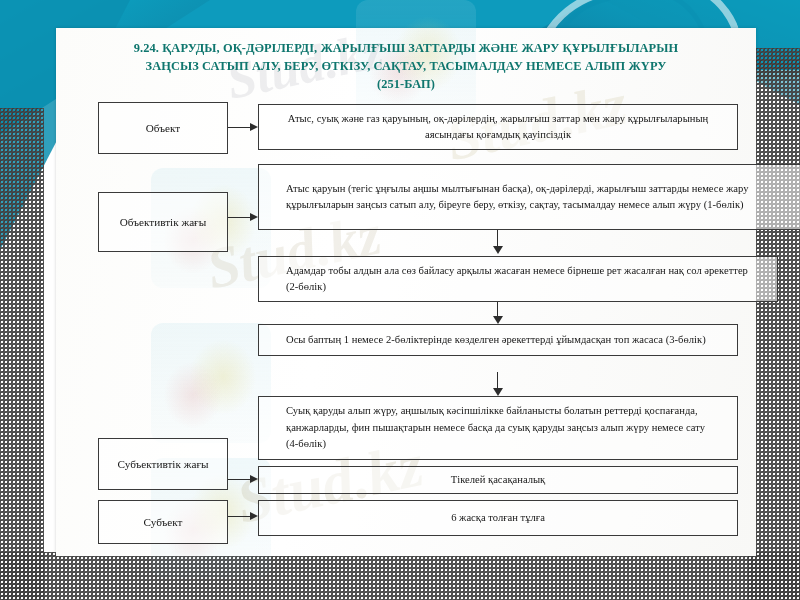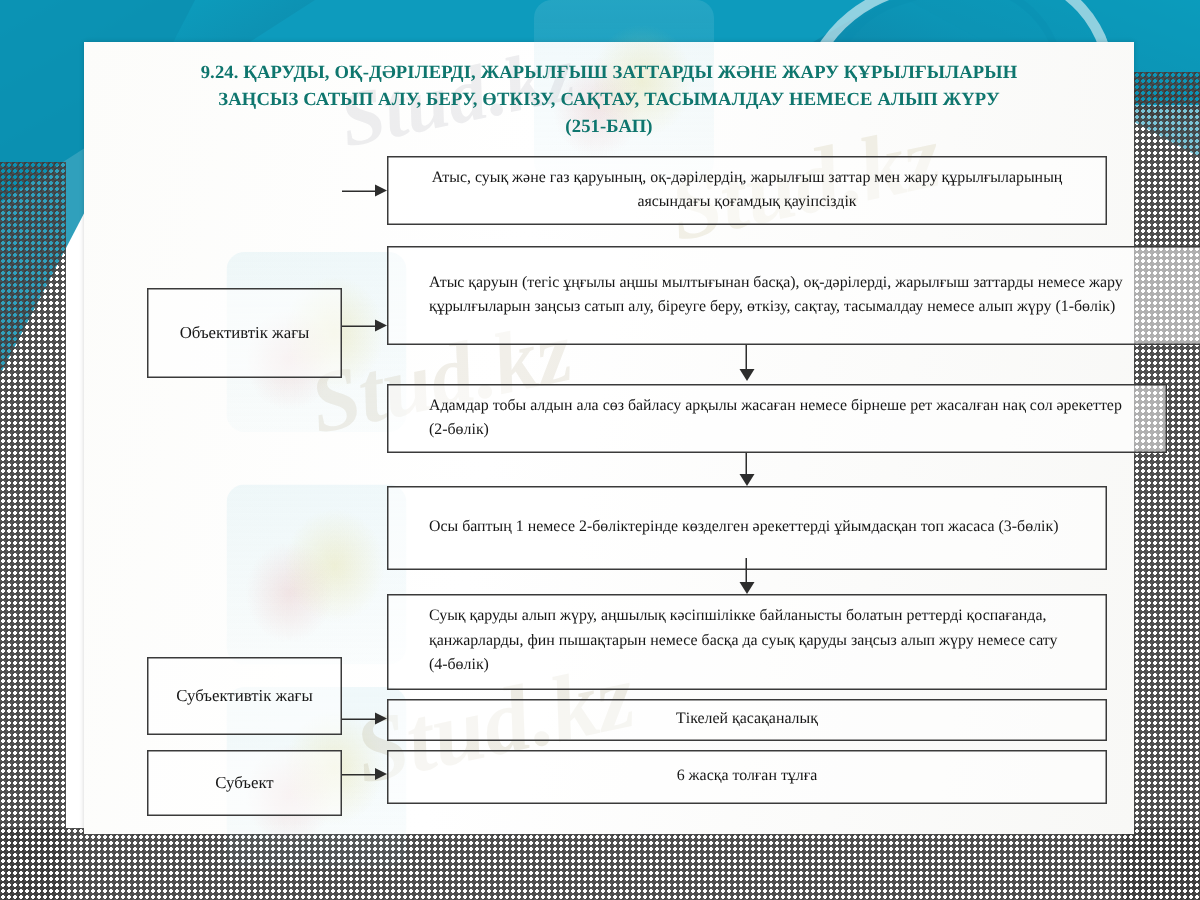--- a/index.html
+++ b/index.html
@@ -179,20 +179,23 @@
     <div class="wm wm4">Stud.kz</div>
 
     <div class="chart">
 
       <div class="title">
         <span class="ln">9.24. ҚАРУДЫ, ОҚ-ДӘРІЛЕРДІ, ЖАРЫЛҒЫШ ЗАТТАРДЫ ЖӘНЕ ЖАРУ ҚҰРЫЛҒЫЛАРЫН</span>
         <span class="ln">ЗАҢСЫЗ САТЫП АЛУ, БЕРУ, ӨТКІЗУ, САҚТАУ, ТАСЫМАЛДАУ НЕМЕСЕ АЛЫП ЖҮРУ</span>
         <span class="ln">(251-БАП)</span>
       </div>
 
+      <div class="box left-label" style="left:42px;top:74px;width:130px;height:52px;">
+        <span>Объект</span>
+      </div>
       <div class="hline" style="left:172px;top:99px;width:24px;"></div>
       <div class="arrow-r" style="left:194px;top:95px;"></div>
 
       <div class="box content center" style="left:202px;top:76px;width:480px;height:46px;">
         <p>Атыс, суық және газ қаруының, оқ-дәрілердің, жарылғыш заттар мен жару құрылғыларының аясындағы қоғамдық қауіпсіздік</p>
       </div>
 
       <div class="box left-label" style="left:42px;top:164px;width:130px;height:60px;">
         <span>Объективтік жағы</span>
       </div>
@@ -206,21 +209,21 @@
       <div class="vline" style="left:441px;top:202px;height:20px;"></div>
       <div class="arrow-d" style="left:437px;top:218px;"></div>
 
       <div class="box content" style="left:202px;top:228px;width:520px;height:46px;">
         <p>Адамдар тобы алдын ала сөз байласу арқылы жасаған немесе бірнеше рет жасалған нақ сол әрекеттер (2-бөлік)</p>
       </div>
 
       <div class="vline" style="left:441px;top:274px;height:18px;"></div>
       <div class="arrow-d" style="left:437px;top:288px;"></div>
 
-      <div class="box content" style="left:202px;top:296px;width:480px;height:56px;">
+      <div class="box content" style="left:202px;top:296px;width:480px;height:32px;">
         <p>Осы баптың 1 немесе 2-бөліктерінде көзделген әрекеттерді ұйымдасқан топ жасаса (3-бөлік)</p>
       </div>
 
       <div class="vline" style="left:441px;top:344px;height:20px;"></div>
       <div class="arrow-d" style="left:437px;top:360px;"></div>
 
       <div class="box content" style="left:202px;top:368px;width:480px;height:64px;">
         <p>Суық қаруды алып жүру, аңшылық кәсіпшілікке байланысты болатын реттерді қоспағанда, қанжарларды, фин пышақтарын немесе басқа да суық қаруды заңсыз алып жүру немесе сату (4-бөлік)</p>
       </div>
 

